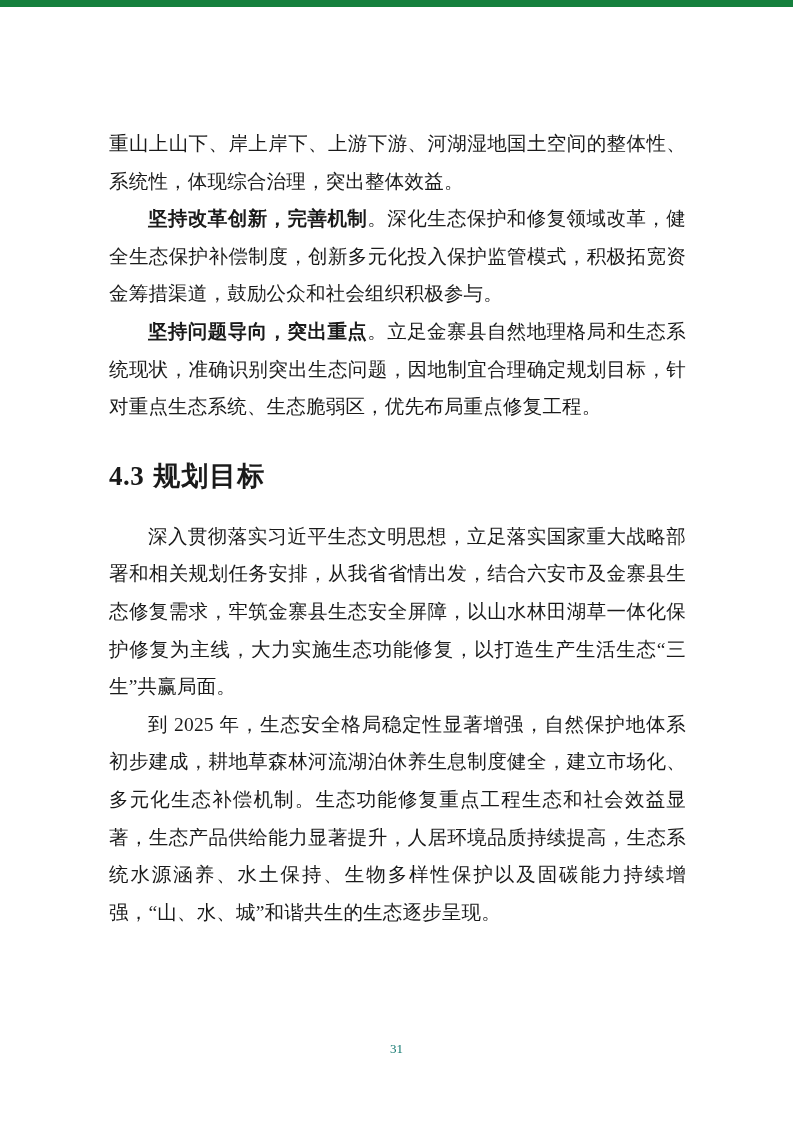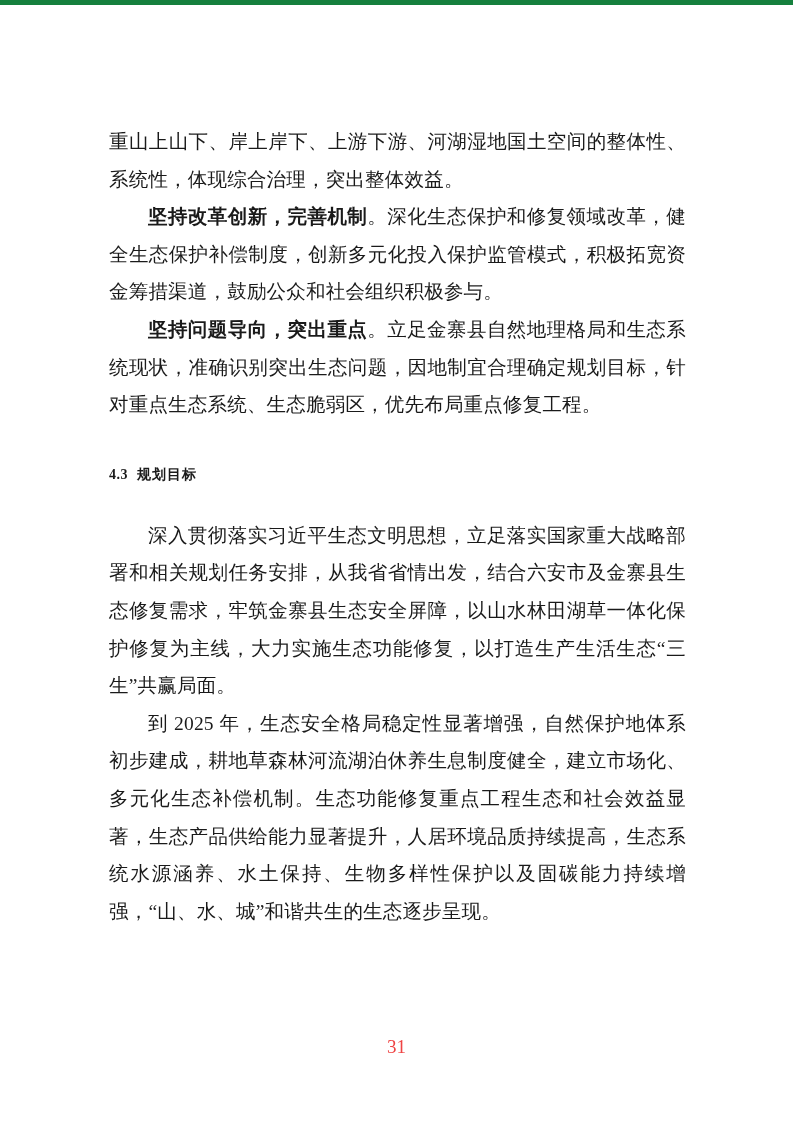--- a/index.html
+++ b/index.html
@@ -5,21 +5,21 @@
   html, body {
     margin: 0;
     padding: 0;
     background: #ffffff;
   }
   .page {
     position: relative;
     width: 793px;
     height: 1122px;
     background: #ffffff;
-    border-top: 5px solid #15803d;
+    border-top: 7px solid #15803d;
     box-sizing: border-box;
     overflow: hidden;
     font-family: "Liberation Serif", "DejaVu Serif", serif;
     color: #1a1a1a;
   }
   .content {
     position: absolute;
     left: 109px;
     top: 118px;
     width: 577px;
@@ -33,43 +33,43 @@
     letter-spacing: 0.2px;
   }
   .para.indent {
     text-indent: 2em;
   }
   .para .lead {
     font-weight: bold;
   }
   .heading {
     margin: 35px 0 27px 0;
-    font-size: 14px;
+    font-size: 27px;
     line-height: 30px;
     font-weight: bold;
     text-align: left;
   }
   .heading .hnum {
     font-family: "Liberation Serif", "DejaVu Serif", serif;
     letter-spacing: 0.5px;
   }
   .heading .htitle {
     font-family: "Liberation Sans", "DejaVu Sans", sans-serif;
     margin-left: 9px;
     letter-spacing: 1px;
   }
   .page-footer {
     position: absolute;
     left: 0;
     right: 0;
     top: 1034px;
     text-align: center;
-    font-size: 19px;
+    font-size: 13px;
     line-height: 16px;
-    color: #ef4444;
+    color: #0f766e;
     font-family: "Liberation Serif", "DejaVu Serif", serif;
   }
 </style>
 </head>
 <body>
 
 <div class="page">
   <div class="content">
 
     <p class="para"><span>重山上山下、岸上岸下、上游下游、河湖湿地国土空间的整体性、系统性，体现综合治理，突出整体效益。</span></p>

